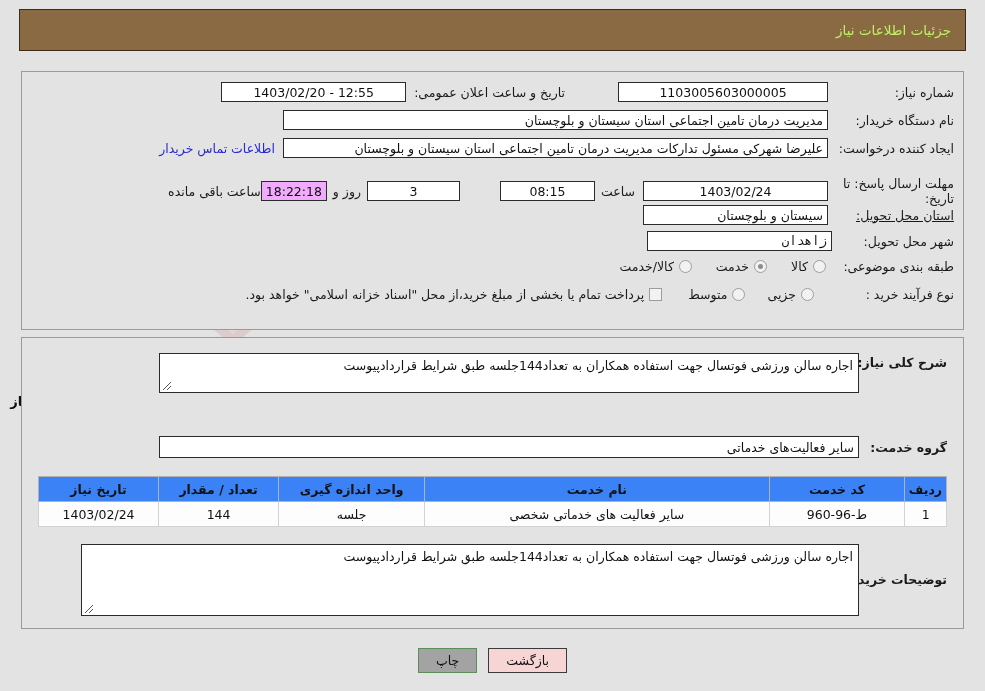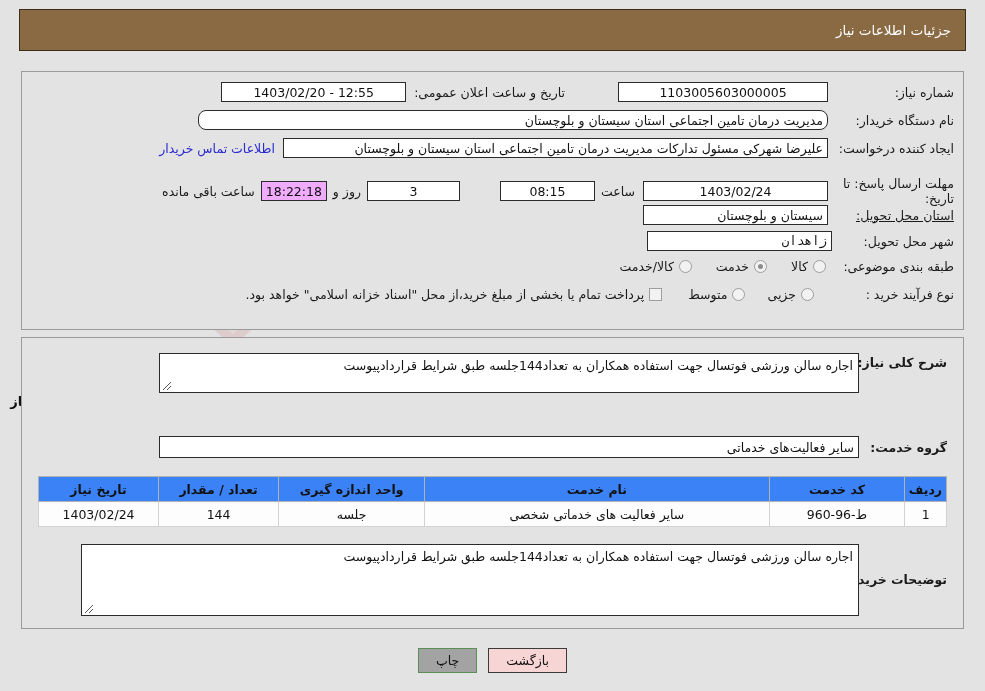--- a/index.html
+++ b/index.html
@@ -69,21 +69,21 @@
     top: 9px;
     right: 19px;
     left: 19px;
     height: 42px;
     background: #8a6a42;
     border: 1px solid #3c2d1b;
     box-sizing: border-box;
     z-index: 10;
   }
   .topbar-title {
-    color: #ffffff;
+    color: #bef264;
     font-size: 13.5px;
     line-height: 40px;
     padding-right: 14px;
     text-align: right;
     white-space: nowrap;
   }
 
   
   .panel {
     position: absolute;
@@ -283,38 +283,38 @@
     <div class="lbl" style="width:118px;">شماره نیاز:</div>
     <div class="fld" style="width:210px; margin-right:8px;">1103005603000005</div>
   </div>
   <div class="frow" style="top:82px; right:420px; z-index:12;">
     <div class="lbl">تاریخ و ساعت اعلان عمومی:</div>
     <div class="fld" style="width:185px; margin-right:8px;">12:55 - 1403/02/20</div>
   </div>
 
   <div class="frow" style="top:110px; right:31px; z-index:12;">
     <div class="lbl" style="width:118px;">نام دستگاه خریدار:</div>
-    <div class="fld rt" style="width:630px; margin-right:8px;border-radius:8px;">مدیریت درمان تامین اجتماعی استان سیستان و بلوچستان</div>
+    <div class="fld rt" style="width:545px; margin-right:8px;">مدیریت درمان تامین اجتماعی استان سیستان و بلوچستان</div>
   </div>
 
   <div class="frow" style="top:138px; right:31px; z-index:12;">
     <div class="lbl" style="width:118px;">ایجاد کننده درخواست:</div>
     <div class="fld rt" style="width:545px; margin-right:8px;">علیرضا شهرکی مسئول تدارکات مدیریت درمان تامین اجتماعی استان سیستان و بلوچستان</div>
     <a class="link" href="#" style="margin-right:8px;">اطلاعات تماس خریدار</a>
   </div>
 
   <div class="frow" style="top:176px; right:31px; z-index:12;">
     <div class="lbl two-line" style="width:118px;">مهلت ارسال پاسخ: تا تاریخ:</div>
     <div class="fld" style="width:185px; margin-right:8px;">1403/02/24</div>
     <div class="plain" style="margin-right:8px;">ساعت</div>
     <div class="fld" style="width:95px; margin-right:6px;">08:15</div>
     <div class="fld" style="width:93px; margin-right:40px;">3</div>
     <div class="plain" style="margin-right:6px;">روز و</div>
     <div class="fld yellow" style="width:66px; margin-right:6px;">18:22:18</div>
-    <div class="plain" style="margin-right:6px;text-align:right;">ساعت باقی مانده</div>
+    <div class="plain" style="margin-right:0;text-align:right;">ساعت باقی مانده</div>
   </div>
 
   <div class="frow" style="top:205px; right:31px; z-index:12;">
     <div class="lbl" style="width:118px;text-decoration:underline;">استان محل تحویل:</div>
     <div class="fld rt" style="width:185px; margin-right:8px;">سیستان و بلوچستان</div>
   </div>
 
   <div class="frow" style="top:231px; right:31px; z-index:12;">
     <div class="lbl" style="width:118px;">شهر محل تحویل:</div>
     <div class="fld rt" style="width:185px; margin-right:4px;font-family:Liberation Mono, monospace;">زاهدان</div>

